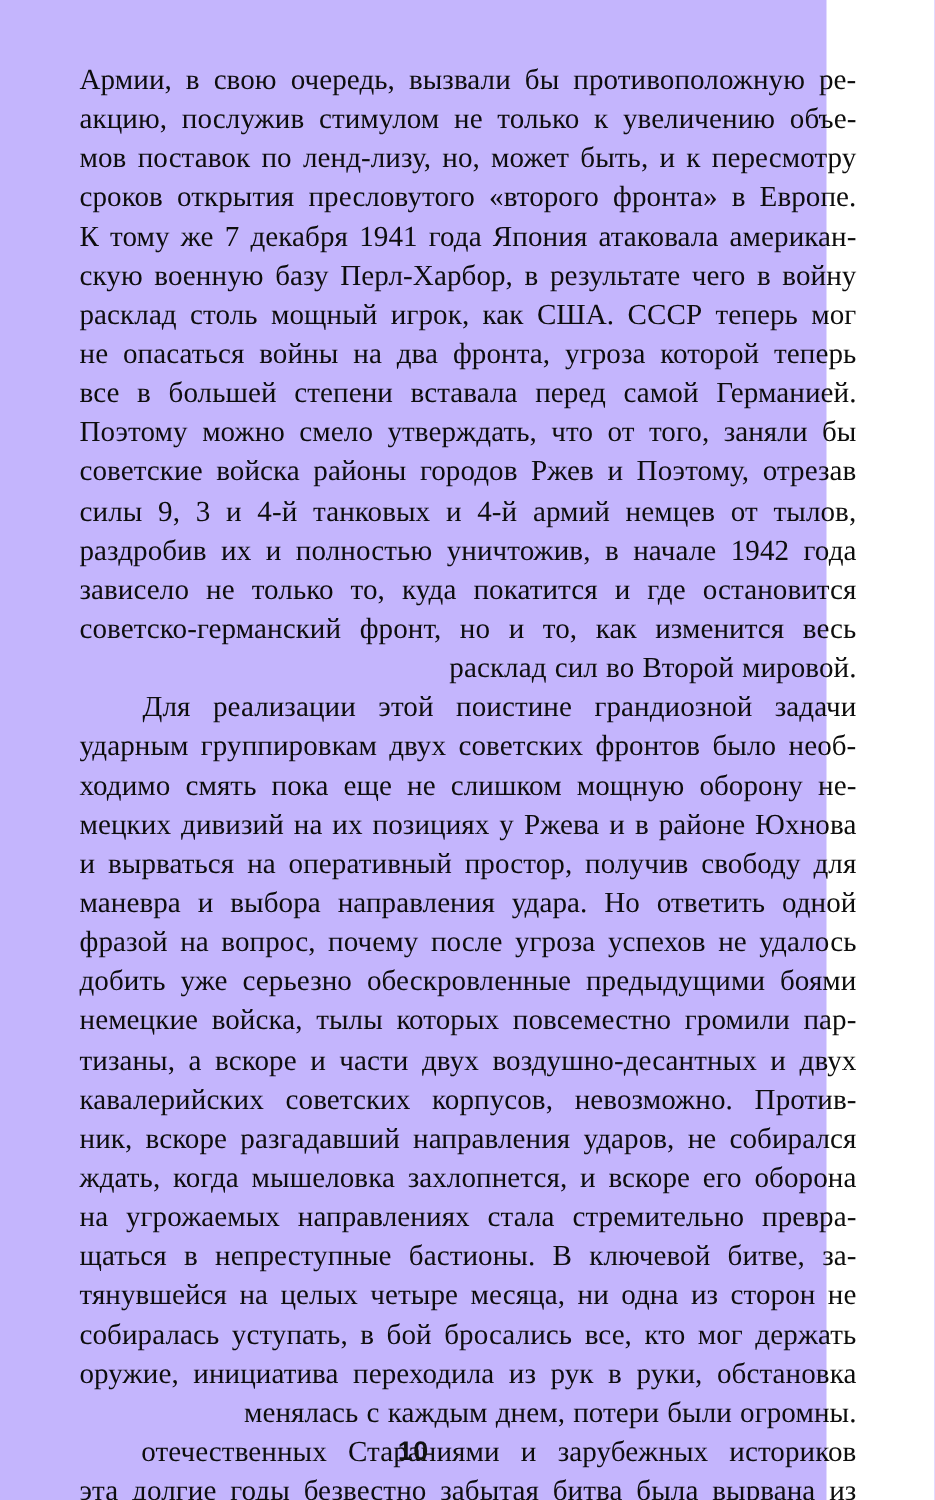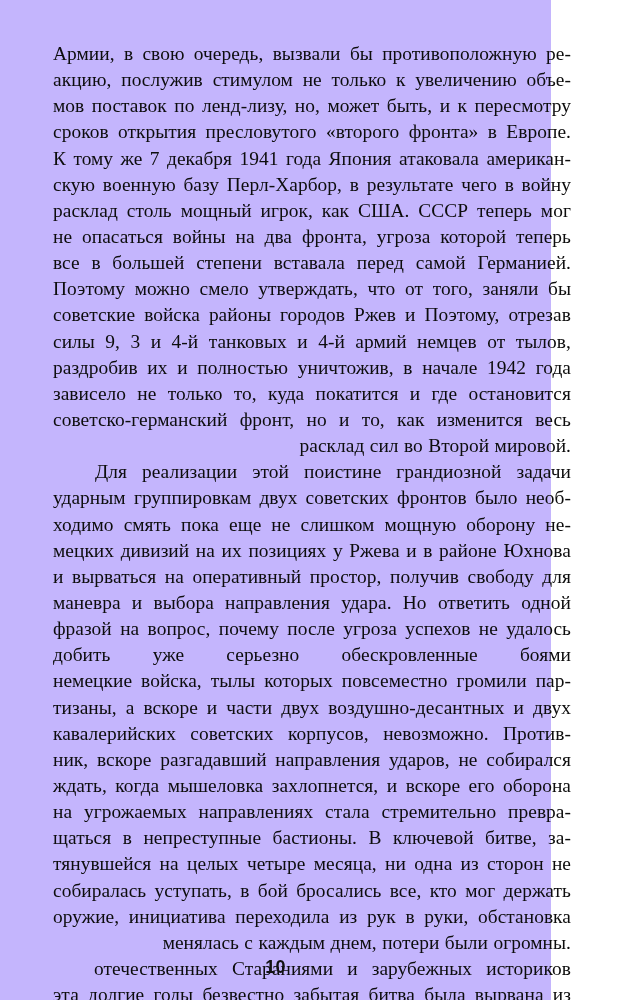--- a/index.html
+++ b/index.html
@@ -100,21 +100,21 @@
         <div class="jline ragged"><span class="w">расклад</span><span class="w">сил</span><span class="w">во</span><span class="w">Второй</span><span class="w">мировой.</span></div>
       </div>
       <div class="para">
         <div class="jline"><span class="lead"></span><span class="w">Для</span><span class="w">реализации</span><span class="w">этой</span><span class="w">поистине</span><span class="w">грандиозной</span><span class="w">задачи</span></div>
         <div class="jline"><span class="w">ударным</span><span class="w">группировкам</span><span class="w">двух</span><span class="w">советских</span><span class="w">фронтов</span><span class="w">было</span><span class="w">необ-</span></div>
         <div class="jline"><span class="w">ходимо</span><span class="w">смять</span><span class="w">пока</span><span class="w">еще</span><span class="w">не</span><span class="w">слишком</span><span class="w">мощную</span><span class="w">оборону</span><span class="w">не-</span></div>
         <div class="jline"><span class="w">мецких</span><span class="w">дивизий</span><span class="w">на</span><span class="w">их</span><span class="w">позициях</span><span class="w">у</span><span class="w">Ржева</span><span class="w">и</span><span class="w">в</span><span class="w">районе</span><span class="w">Юхнова</span></div>
         <div class="jline"><span class="w">и</span><span class="w">вырваться</span><span class="w">на</span><span class="w">оперативный</span><span class="w">простор,</span><span class="w">получив</span><span class="w">свободу</span><span class="w">для</span></div>
         <div class="jline"><span class="w">маневра</span><span class="w">и</span><span class="w">выбора</span><span class="w">направления</span><span class="w">удара.</span><span class="w">Но</span><span class="w">ответить</span><span class="w">одной</span></div>
         <div class="jline"><span class="w">фразой</span><span class="w">на</span><span class="w">вопрос,</span><span class="w">почему</span><span class="w">после</span><span class="w">угроза</span><span class="w">успехов</span><span class="w">не</span><span class="w">удалось</span></div>
-        <div class="jline"><span class="w">добить</span><span class="w">уже</span><span class="w">серьезно</span><span class="w">обескровленные</span><span class="w">боями</span></div>
+        <div class="jline"><span class="w">добить</span><span class="w">уже</span><span class="w">серьезно</span><span class="w">обескровленные</span><span class="w">предыдущими</span><span class="w">боями</span></div>
         <div class="jline"><span class="w">немецкие</span><span class="w">войска,</span><span class="w">тылы</span><span class="w">которых</span><span class="w">повсеместно</span><span class="w">громили</span><span class="w">пар-</span></div>
         <div class="jline"><span class="w">тизаны,</span><span class="w">а</span><span class="w">вскоре</span><span class="w">и</span><span class="w">части</span><span class="w">двух</span><span class="w">воздушно-десантных</span><span class="w">и</span><span class="w">двух</span></div>
         <div class="jline"><span class="w">кавалерийских</span><span class="w">советских</span><span class="w">корпусов,</span><span class="w">невозможно.</span><span class="w">Против-</span></div>
         <div class="jline"><span class="w">ник,</span><span class="w">вскоре</span><span class="w">разгадавший</span><span class="w">направления</span><span class="w">ударов,</span><span class="w">не</span><span class="w">собирался</span></div>
         <div class="jline"><span class="w">ждать,</span><span class="w">когда</span><span class="w">мышеловка</span><span class="w">захлопнется,</span><span class="w">и</span><span class="w">вскоре</span><span class="w">его</span><span class="w">оборона</span></div>
         <div class="jline"><span class="w">на</span><span class="w">угрожаемых</span><span class="w">направлениях</span><span class="w">стала</span><span class="w">стремительно</span><span class="w">превра-</span></div>
         <div class="jline"><span class="w">щаться</span><span class="w">в</span><span class="w">непреступные</span><span class="w">бастионы.</span><span class="w">В</span><span class="w">ключевой</span><span class="w">битве,</span><span class="w">за-</span></div>
         <div class="jline"><span class="w">тянувшейся</span><span class="w">на</span><span class="w">целых</span><span class="w">четыре</span><span class="w">месяца,</span><span class="w">ни</span><span class="w">одна</span><span class="w">из</span><span class="w">сторон</span><span class="w">не</span></div>
         <div class="jline"><span class="w">собиралась</span><span class="w">уступать,</span><span class="w">в</span><span class="w">бой</span><span class="w">бросались</span><span class="w">все,</span><span class="w">кто</span><span class="w">мог</span><span class="w">держать</span></div>
         <div class="jline"><span class="w">оружие,</span><span class="w">инициатива</span><span class="w">переходила</span><span class="w">из</span><span class="w">рук</span><span class="w">в</span><span class="w">руки,</span><span class="w">обстановка</span></div>

